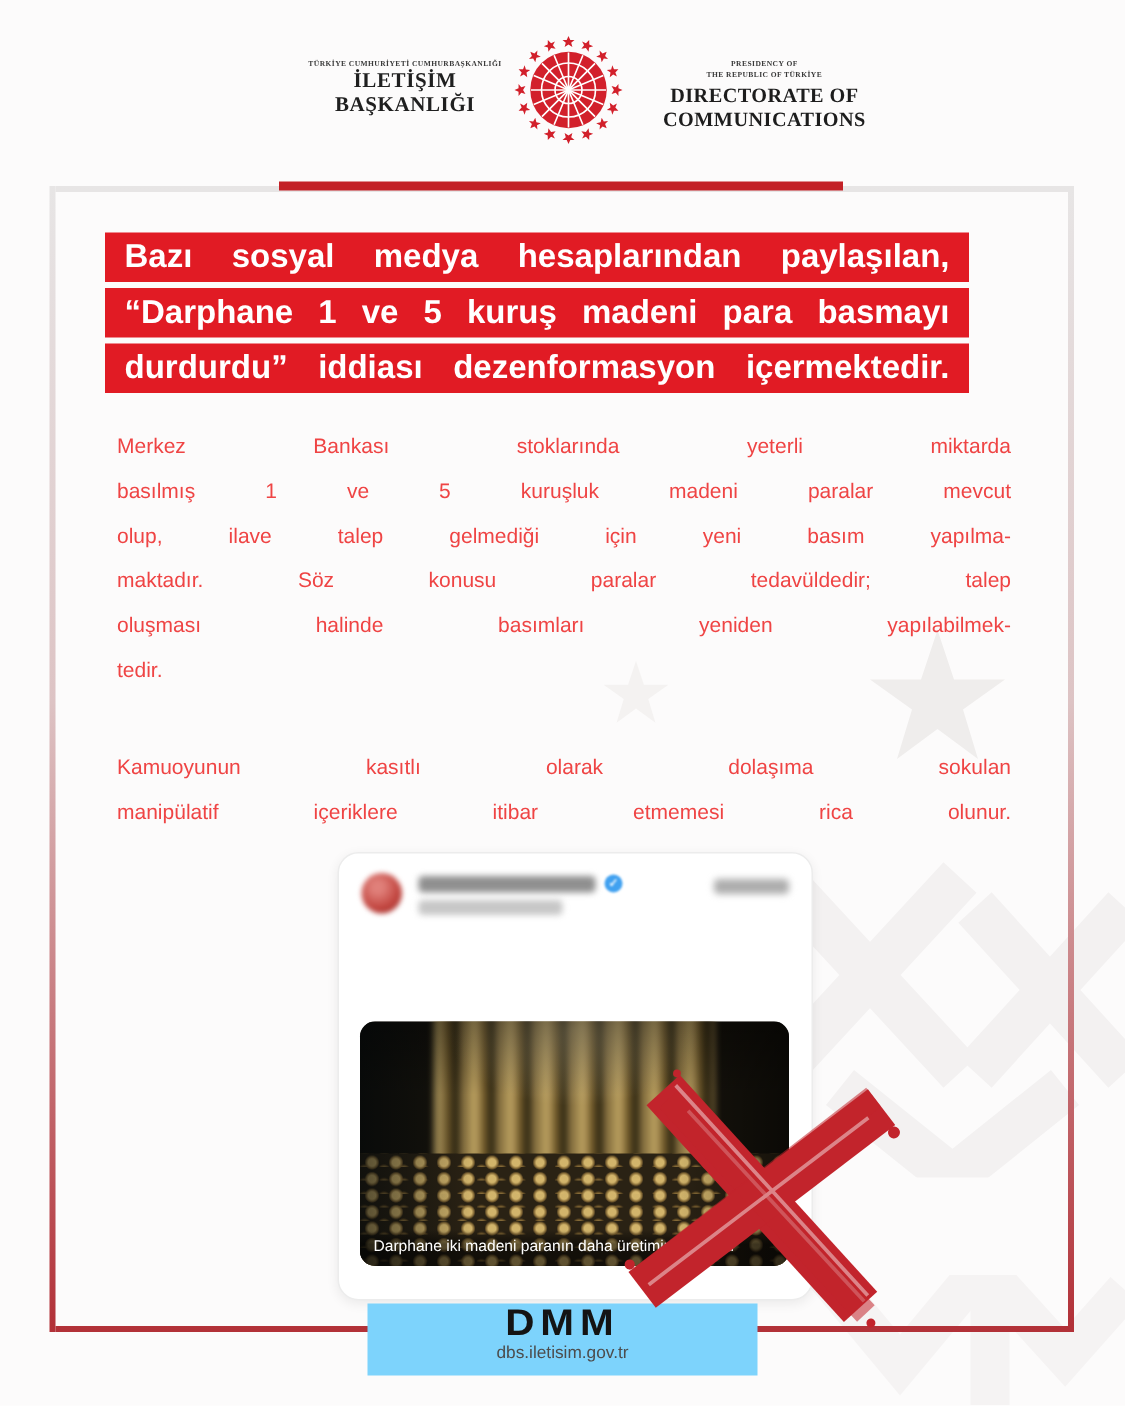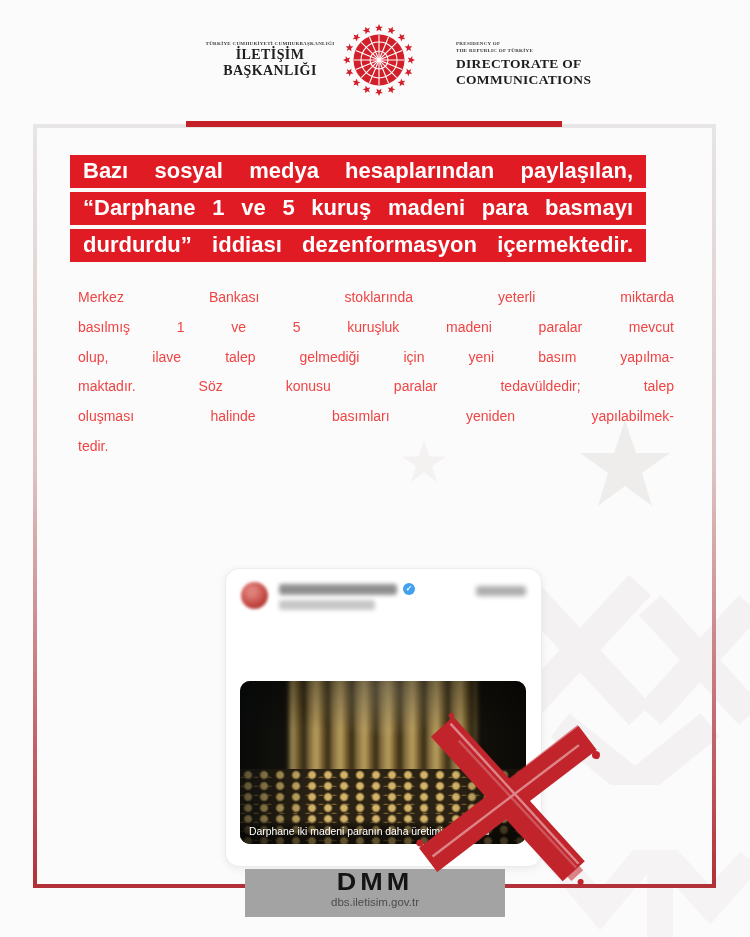--- a/index.html
+++ b/index.html
@@ -7,21 +7,21 @@
   .canvas{position:relative;width:750px;height:937px;background:#fcfbfb;overflow:hidden;}
 
   
   .wm{position:absolute;z-index:0;pointer-events:none;}
 
   
   .left-logo{position:absolute;left:192px;top:41px;width:156px;text-align:center;z-index:2;}
   .left-logo .tiny{font-size:5px;letter-spacing:.3px;color:#3a3a3a;font-family:"Liberation Serif",serif;font-weight:700;}
   .left-logo .big{font-size:14px;font-weight:700;color:#1f1f1f;font-family:"Liberation Serif",serif;letter-spacing:.4px;margin-top:1px;}
   .emblem{position:absolute;left:340px;top:21px;z-index:2;}
-  .right-logo{position:absolute;left:456px;top:41px;z-index:2;text-align:left;}
+  .right-logo{position:absolute;left:442px;top:41px;z-index:2;text-align:center;}
   .right-logo .tiny{font-size:5px;letter-spacing:.3px;color:#3a3a3a;font-family:"Liberation Serif",serif;font-weight:700;line-height:6.5px;}
   .right-logo .big{font-size:13.5px;font-weight:700;color:#1d1d1d;font-family:"Liberation Serif",serif;line-height:15.5px;letter-spacing:.3px;}
   .right-logo .big.first{margin-top:2px;}
 
   
   .frame{position:absolute;left:33px;top:124px;width:675px;height:756px;z-index:1;
          border:4px solid;border-image:linear-gradient(to bottom,#e7e5e5 0%,#ddc3c4 45%,#b23138 100%) 1;}
   .top-accent{position:absolute;left:186px;top:121px;width:376px;height:6px;background:var(--accent-red,#c32127);z-index:2;}
 
   
@@ -60,21 +60,21 @@
     background-size:16px 11px,13px 9px;}
   .media-shade{position:absolute;inset:0;background:linear-gradient(90deg,rgba(0,5,8,.6),transparent 26%,transparent 74%,rgba(0,0,0,.5)),
                linear-gradient(rgba(0,0,0,.35),transparent 30%);}
   .media-caption{position:absolute;left:0;right:0;bottom:0;padding:6px 9px 7px;color:#fff;font-size:10.4px;
                  background:linear-gradient(transparent,rgba(0,0,0,.55) 40%);white-space:nowrap;overflow:hidden;}
 
   
   .x-stamp{position:absolute;left:413px;top:712px;z-index:3;transform:rotate(6deg);}
 
   
-  .footer{position:absolute;left:245px;top:869px;width:260px;height:48px;background:#a3a3a3;z-index:2;text-align:center;}
+  .footer{position:absolute;left:245px;top:869px;width:260px;height:48px;background:#7dd3fc;z-index:2;text-align:center;}
   .dmm{font-size:27px;font-weight:900;letter-spacing:4px;color:#141414;line-height:27px;transform:scaleY(.92);}
   .dmm-url{font-size:11.5px;color:#4c4c4c;margin-top:0;}
 </style>
 </head>
 <body>
 
 <div class="canvas">
 
   <svg class="wm" style="left:575px;top:415px;" width="100" height="95" viewBox="0 0 100 95">
     <polygon points="50,5 61,38 95,38 67,58 77,91 50,71 23,91 33,58 5,38 39,38" fill="#efedec"></polygon>
@@ -147,20 +147,22 @@
     <div class="strip">“Darphane 1 ve 5 kuruş madeni para basmayı</div>
     <div class="strip">durdurdu” iddiası dezenformasyon içermektedir.</div>
   </div>
 
   <p class="para p1">Merkez Bankası stoklarında yeterli miktarda
 basılmış 1 ve 5 kuruşluk madeni paralar mevcut
 olup, ilave talep gelmediği için yeni basım yapılma-
 maktadır. Söz konusu paralar tedavüldedir; talep
 oluşması halinde basımları yeniden yapılabilmek-
 tedir.</p>
+  <p class="para p2">Kamuoyunun kasıtlı olarak dolaşıma sokulan
+manipülatif içeriklere itibar etmemesi rica olunur.</p>
 
   <div class="tweet">
     <div class="tweet-header">
       <div class="avatar"></div>
       <div class="name-bar"></div>
       <div class="verified">✓</div>
       <div class="handle-bar"></div>
       <div class="time-bar"></div>
     </div>
     <div class="tweet-media">

